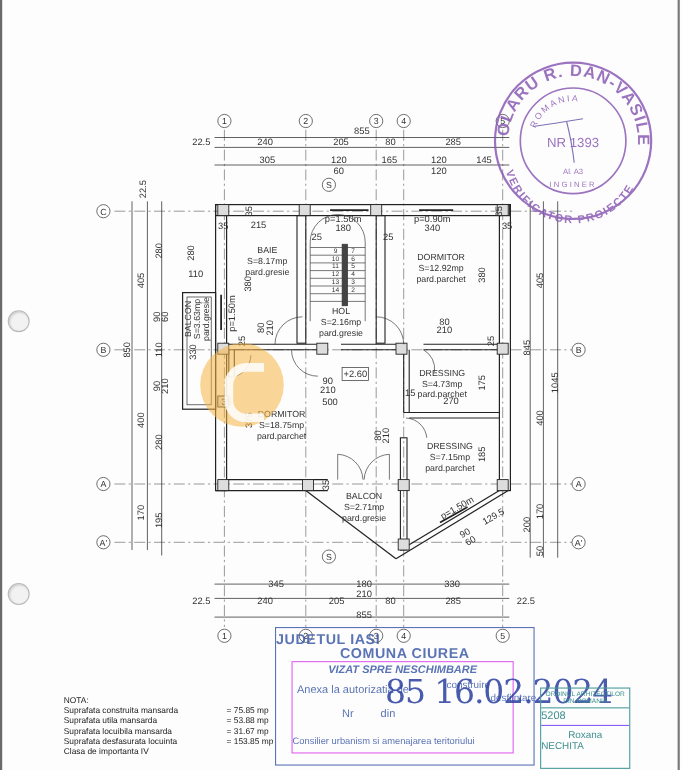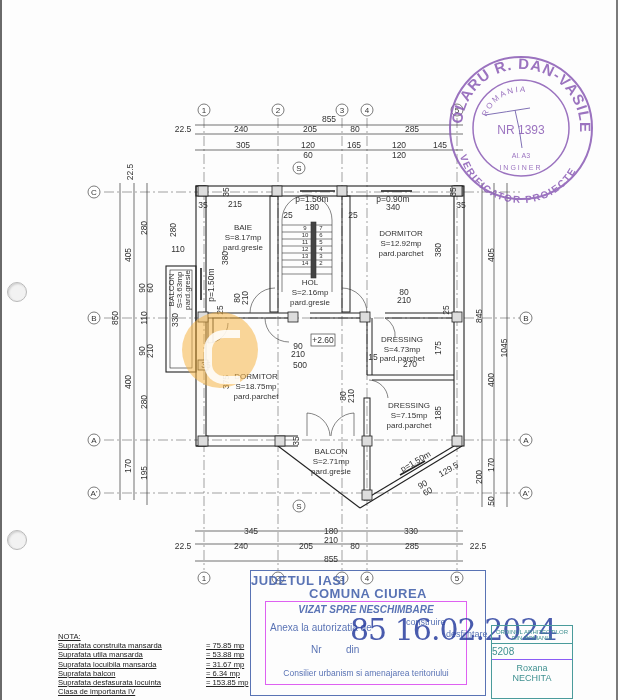--- a/index.html
+++ b/index.html
@@ -5,41 +5,41 @@
   html,body{margin:0;padding:0;background:#fff;}
   body{width:620px;height:700px;position:relative;overflow:hidden;font-family:"Liberation Sans",sans-serif;}
   .page{position:absolute;left:0;top:0;width:620px;height:700px;background:#fdfdfd;}
   .page-edge-left{position:absolute;left:0;top:0;width:2px;height:700px;background:#6a6a6a;}
   .page-edge-right{position:absolute;left:616px;top:0;width:2px;height:700px;background:#7a7a7a;}
   .punch{position:absolute;left:7px;width:18px;height:18px;border-radius:50%;border:1px solid #b9b9b9;background:#f2f2f2;box-shadow:inset 1px 1px 2px #ccc;}
   svg{position:absolute;left:0;top:0;}
   .dim{font-size:8.5px;fill:#333;font-family:"Liberation Sans",sans-serif;}
   .lbl{font-size:8px;fill:#333;font-family:"Liberation Sans",sans-serif;}
   .axis{font-size:8px;fill:#333;font-family:"Liberation Sans",sans-serif;}
-  .nota{position:absolute;left:58px;top:632px;font-size:7.6px;line-height:9.2px;color:#222;text-decoration:underline;}
+  .nota{position:absolute;left:58px;top:632px;font-size:7.6px;line-height:9.2px;color:#222;}
   .nota .row{display:flex;}
   .nota .k{width:148px;}
   .stamp-blue{position:absolute;left:250px;top:570px;width:234px;height:124px;border:1.5px solid #3d5ba8;color:#3d5ba8;opacity:.85;}
   .stamp-blue .t1{position:absolute;left:0;right:0;top:2px;text-align:left;font-weight:bold;font-size:13px;letter-spacing:.5px;}
   .stamp-blue .t2{position:absolute;left:0;right:0;top:15px;text-align:center;font-weight:bold;font-size:13px;letter-spacing:.5px;}
   .stamp-blue .inner{position:absolute;left:14px;top:30px;width:200px;height:82px;border:1px solid #d946ef;}
   .stamp-blue .t3{position:absolute;left:0;right:0;top:2px;text-align:center;font-style:italic;font-weight:bold;font-size:10px;}
   .stamp-blue .t4{position:absolute;left:4px;top:20px;font-size:10px;}
   .stamp-blue .t4b{position:absolute;left:140px;top:15px;font-size:9px;}
   .stamp-blue .t4c{position:absolute;left:140px;top:27px;font-size:9px;padding-left:40px;}
   .stamp-blue .t5{position:absolute;left:4px;top:42px;font-size:10px;padding-left:41px;}
   .stamp-blue .t5b{position:absolute;left:80px;top:42px;font-size:10px;}
-  .stamp-blue .t6{position:absolute;left:0;right:0;top:66px;text-align:center;font-size:8.5px;}
+  .stamp-blue .t6{position:absolute;left:0;right:0;top:66px;text-align:left;font-size:8.5px;}
   .signature{position:absolute;left:350px;top:612px;font-family:"DejaVu Serif",serif;font-size:30px;color:#2a3fa0;opacity:.85;letter-spacing:-1px;}
   .stamp-green{position:absolute;left:491px;top:625px;width:80px;height:72px;border:1px solid #4a9b9b;color:#3f9090;}
   .stamp-green .g1{text-align:center;font-size:6px;margin-top:3px;}
   .stamp-green .g2{text-align:center;font-size:6px;border-bottom:1px solid #4a9b9b;padding-bottom:2px;}
   .stamp-green .g3{text-align:left;font-size:10px;border-bottom:1px solid #8b5cf6;padding:2px 0;}
   .stamp-green .g4{text-align:center;font-size:9px;margin-top:3px;}
-  .stamp-green .g5{text-align:center;font-size:9px;}
+  .stamp-green .g5{text-align:left;font-size:9px;}
   .orange-mark{position:absolute;left:182px;top:312px;width:76px;height:76px;border-radius:50%;background:rgba(245,180,70,.55);}
   .orange-mark .c{position:absolute;left:22px;top:18px;width:28px;height:38px;border:8px solid rgba(255,255,255,.85);border-right:none;border-radius:20px 0 0 20px;}
 </style>
 </head>
 <body>
 
 <div class="page">
   <div class="page-edge-left"></div>
   <div class="page-edge-right"></div>
   <div class="punch" style="top:282px"></div>
@@ -392,24 +392,20 @@
       </div>
     <div class="row">
         <span class="k">Suprafata utila mansarda</span>
         <span>= 53.88 mp</span>
       </div>
     <div class="row">
         <span class="k">Suprafata locuibila mansarda</span>
         <span>= 31.67 mp</span>
       </div>
     <div class="row">
-        <span class="k">Suprafata balcon</span>
-        <span>= 6.34 mp</span>
-      </div>
-    <div class="row">
         <span class="k">Suprafata desfasurata locuinta</span>
         <span>= 153.85 mp</span>
       </div>
     <div>Clasa de importanta IV</div>
   </div>
 
   <div class="stamp-blue">
     <div class="t1">JUDETUL IASI</div>
     <div class="t2">COMUNA CIUREA</div>
     <div class="inner">

